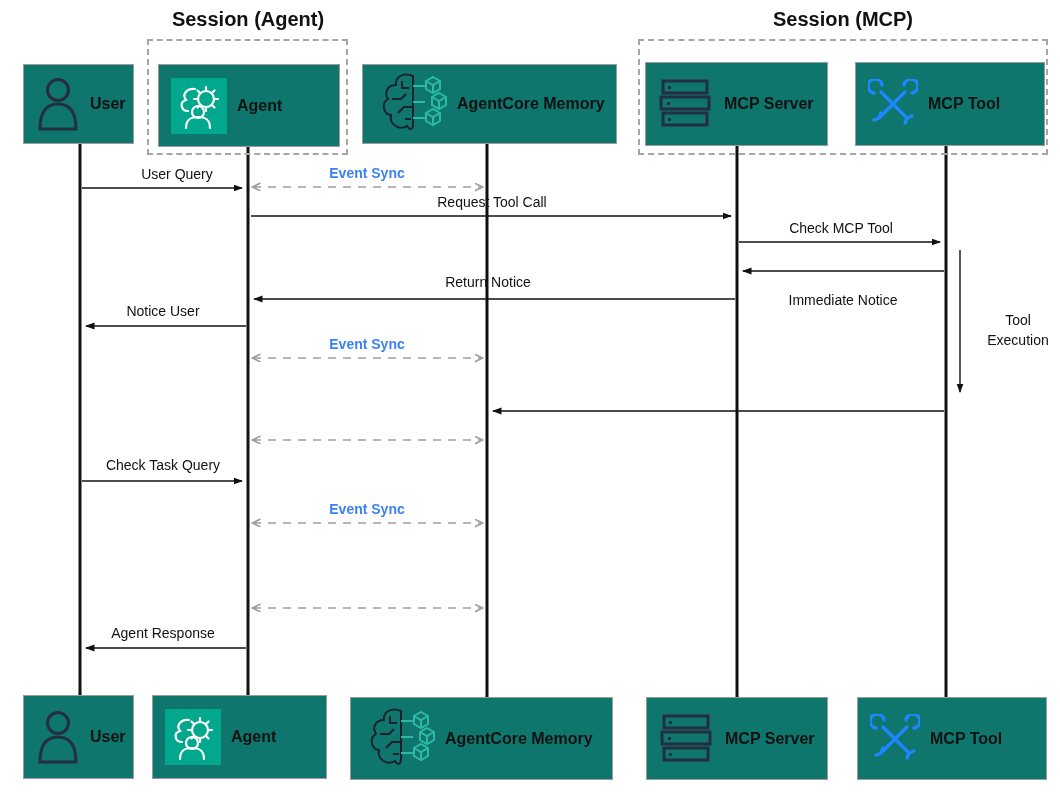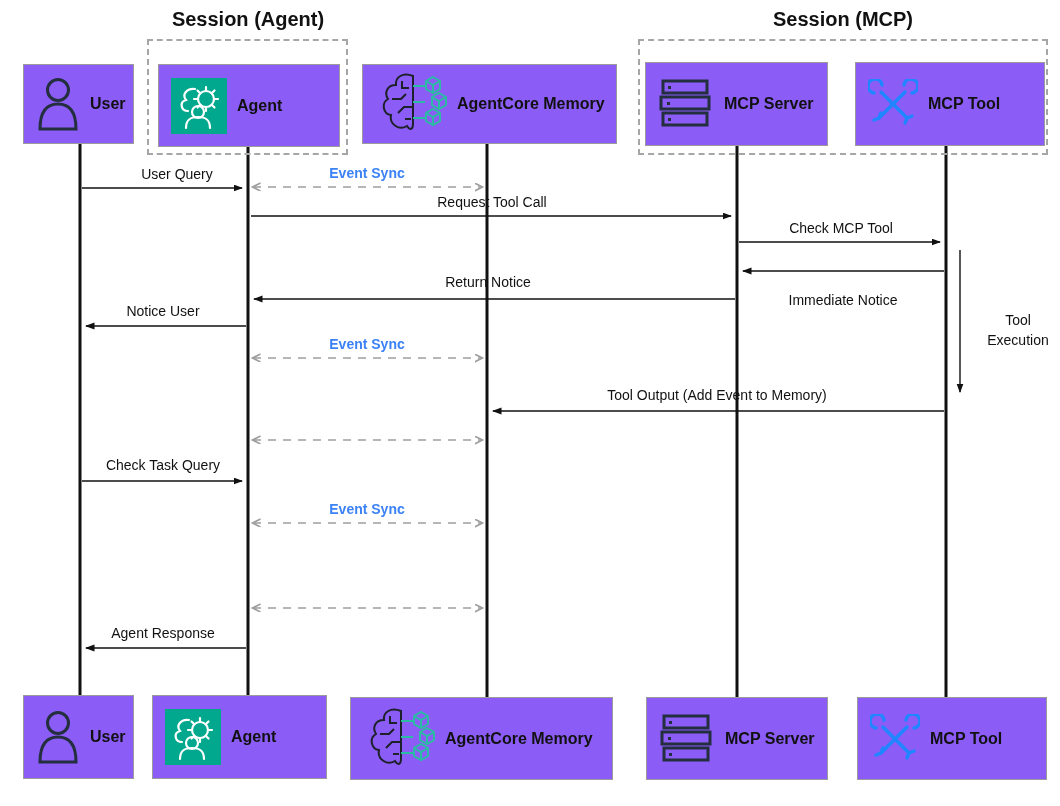--- a/index.html
+++ b/index.html
@@ -8,21 +8,21 @@
     font-family:"Liberation Sans",sans-serif;overflow:hidden;
   }
   .wires{position:absolute;left:0;top:0;}
   .session-box{
     position:absolute;border:2px dashed #a6a6a6;box-sizing:border-box;background:transparent;
   }
   .session-title{
     position:absolute;transform:translateX(-50%);font-size:20px;font-weight:bold;color:#111;white-space:nowrap;
   }
   .actor-box{
-    position:absolute;background:#8b5cf6;border:1px solid #9b9b9b;box-sizing:border-box;
+    position:absolute;background:#0f766e;border:1px solid #9b9b9b;box-sizing:border-box;
     display:flex;align-items:center;gap:10px;padding:0 8px 0 12px;z-index:3;
   }
   .actor-label{font-size:16px;font-weight:bold;color:#111;white-space:nowrap;}
   .msg-label{
     position:absolute;transform:translateX(-50%);font-size:14px;color:#111;
     white-space:nowrap;z-index:2;background:transparent;
   }
   .msg-label.gray{color:#3b82f6;font-weight:bold;}
   .annotation-label{
     position:absolute;font-size:14px;color:#111;text-align:center;line-height:1.45;z-index:2;margin-top:7px;
@@ -247,20 +247,19 @@
   </div>
 
   <div class="msg-label" style="left:177px;top:166px;">User Query</div>
   <div class="msg-label gray" style="left:367px;top:165px;">Event Sync</div>
   <div class="msg-label" style="left:492px;top:194px;">Request Tool Call</div>
   <div class="msg-label" style="left:841px;top:220px;">Check MCP Tool</div>
   <div class="msg-label" style="left:843px;top:292px;">Immediate Notice</div>
   <div class="msg-label" style="left:488px;top:274px;">Return Notice</div>
   <div class="msg-label" style="left:163px;top:303px;">Notice User</div>
   <div class="msg-label gray" style="left:367px;top:336px;">Event Sync</div>
-  <div class="msg-label" style="left:717px;top:387px;">Tool Output (Add Event to Memory)</div>
   <div class="msg-label" style="left:163px;top:457px;">Check Task Query</div>
   <div class="msg-label gray" style="left:367px;top:501px;">Event Sync</div>
   <div class="msg-label" style="left:163px;top:625px;">Agent Response</div>
 
   <div class="annotation-label" style="left:978px;top:303px;width:80px;">Tool Execution</div>
 
 </div>
 
 </body></html>

